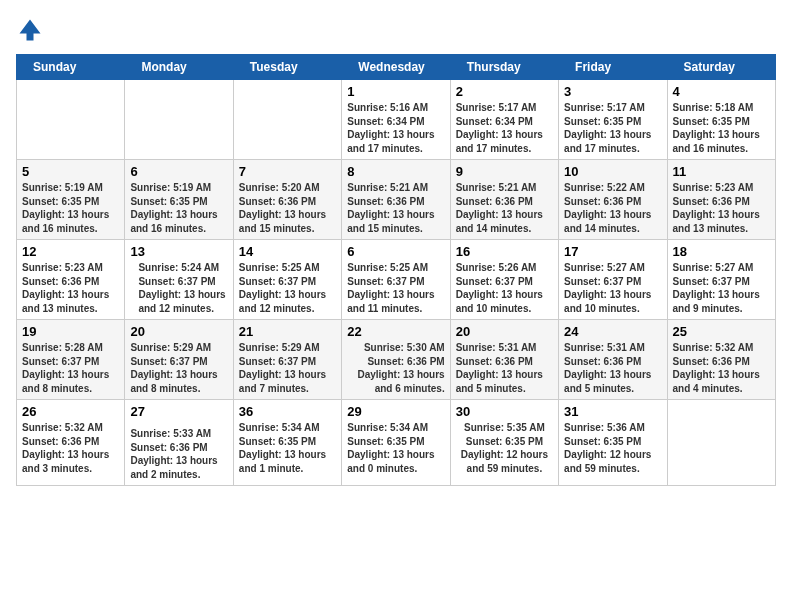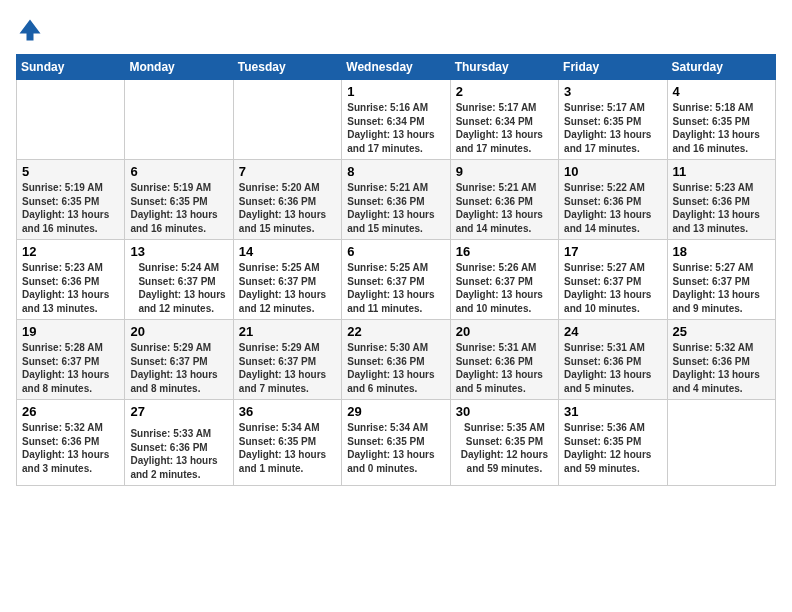--- a/index.html
+++ b/index.html
@@ -53,21 +53,21 @@
       color: #444;
     }
     table {
       width: 100%;
       border-collapse: collapse;
       font-size: 10.5px;
     }
     thead tr th {
       background-color: #1a5fa8;
       color: #fff;
-      padding: 5px 4px;
+      padding: 5px 16px;
       text-align: left;
       font-size: 12px;
       font-weight: bold;
       border: 1px solid #1a5fa8;
     }
     tbody tr td {
       border: 1px solid #ccc;
       vertical-align: top;
       padding: 4px 5px;
       width: 108px;
@@ -258,21 +258,21 @@
 Daylight: 13 hours and 8 minutes.</div>
         </td>
         <td>
           <div class="day-number">21</div>
           <div class="day-info" style="white-space: pre-line;">Sunrise: 5:29 AM
 Sunset: 6:37 PM
 Daylight: 13 hours and 7 minutes.</div>
         </td>
         <td>
           <div class="day-number">22</div>
-          <div class="day-info" style="white-space: pre-line;">Sunrise: 5:30 AM
+          <div class="day-info" style="white-space: pre-line; text-align: right;">Sunrise: 5:30 AM
 Sunset: 6:36 PM
 Daylight: 13 hours and 6 minutes.</div>
         </td>
         <td>
           <div class="day-number">20</div>
           <div class="day-info" style="white-space: pre-line;">Sunrise: 5:31 AM
 Sunset: 6:36 PM
 Daylight: 13 hours and 5 minutes.</div>
         </td>
         <td>

